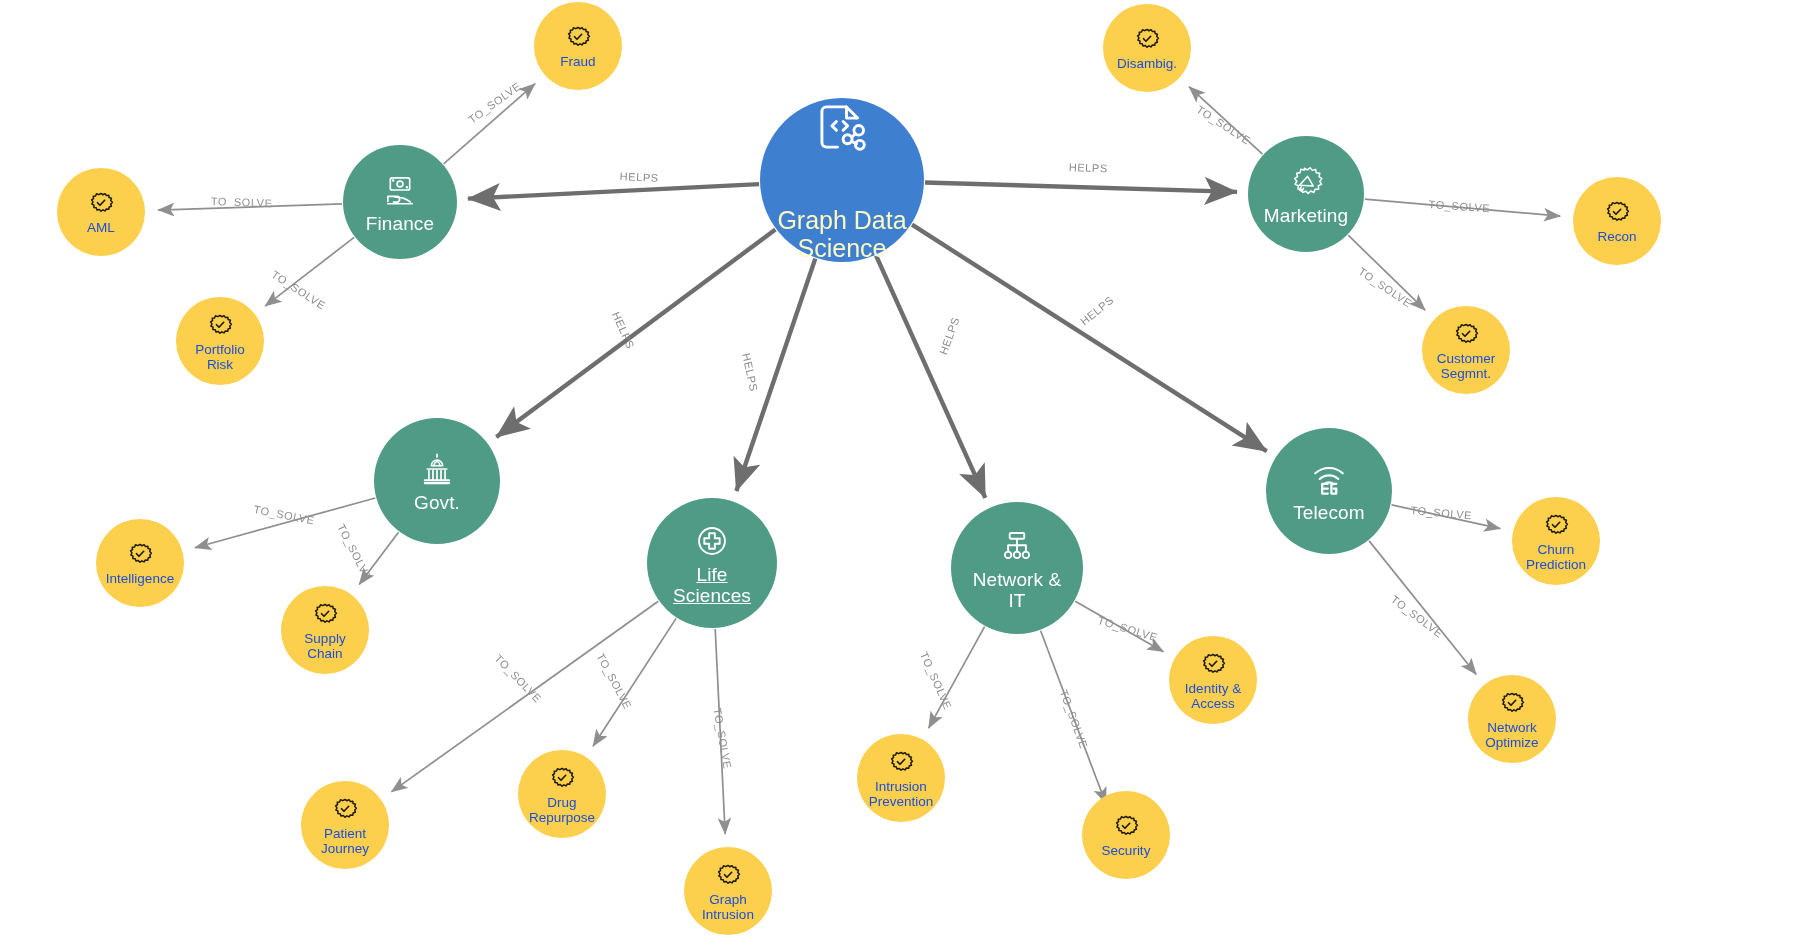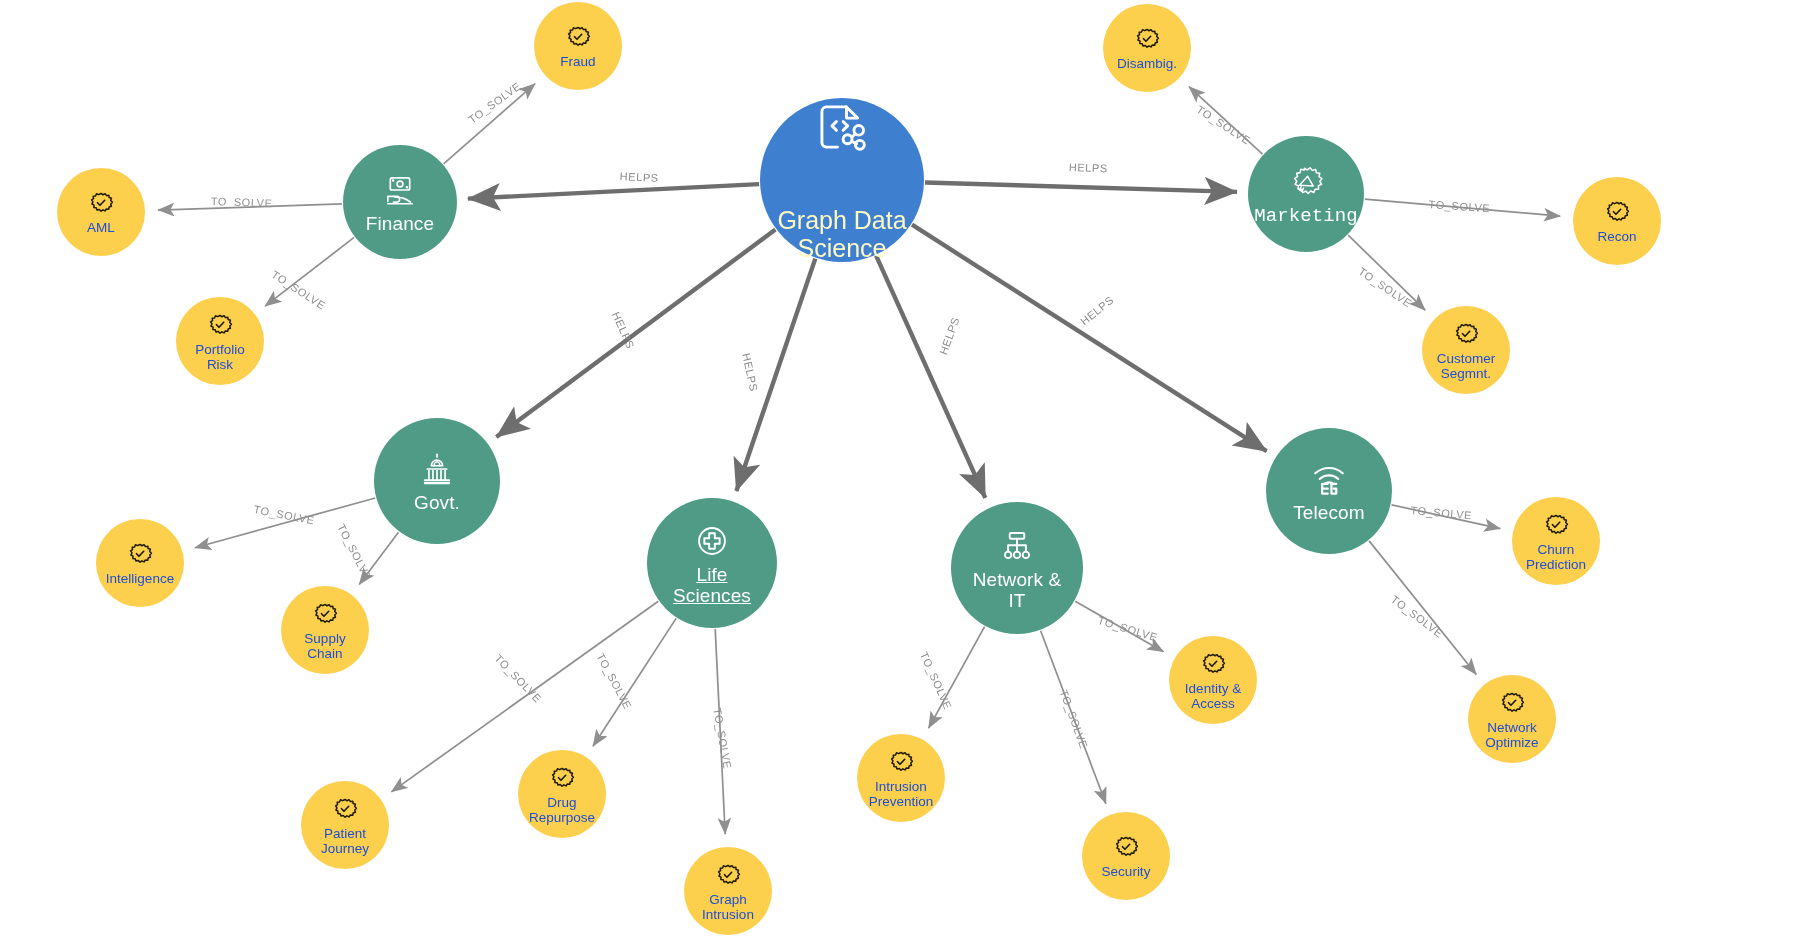--- a/index.html
+++ b/index.html
@@ -175,21 +175,21 @@
 Prevention</span>
       </div>
       <div class="node leaf" style="left: 1169px; top: 636px; width: 88px; height: 88px;">
         <span class="ic"><svg width="30" height="30" viewBox="0 0 52 48">
             <path d="M26 7.5 l3.4 2.2 3.7-1.9 2.3 3.4 4.1-.7.6 4.1 4 1.3-1.3 3.9 3 2.9-2.9 3 1.2 4-4 1.2-.7 4.1-4.1-.6-2.4 3.4-3.6-2-3.3 2.4-2.9-3-4 1-1.4-3.9-4.1-.5.3-4.1-3.6-2 1.8-3.7-2.4-3.4 3.4-2.3-.6-4.1 4.1-.3 1.5-3.8 3.9 1.4z" style="fill:none;stroke:#1f1a05;stroke-width:2.6;stroke-linejoin:round"></path>
             <path d="M20 23.5 l4.2 4.4 8.2-8.6" style="fill:none;stroke:#1f1a05;stroke-width:2.9;stroke-linecap:round;stroke-linejoin:round"></path>
           </svg></span>
         <span class="lbl">Identity &amp;
 Access</span>
       </div>
-      <div class="node leaf" style="left: 1082px; top: 812px; width: 88px; height: 88px;">
+      <div class="node leaf" style="left: 1082px; top: 791px; width: 88px; height: 88px;">
         <span class="ic"><svg width="30" height="30" viewBox="0 0 52 48">
             <path d="M26 7.5 l3.4 2.2 3.7-1.9 2.3 3.4 4.1-.7.6 4.1 4 1.3-1.3 3.9 3 2.9-2.9 3 1.2 4-4 1.2-.7 4.1-4.1-.6-2.4 3.4-3.6-2-3.3 2.4-2.9-3-4 1-1.4-3.9-4.1-.5.3-4.1-3.6-2 1.8-3.7-2.4-3.4 3.4-2.3-.6-4.1 4.1-.3 1.5-3.8 3.9 1.4z" style="fill:none;stroke:#1f1a05;stroke-width:2.6;stroke-linejoin:round"></path>
             <path d="M20 23.5 l4.2 4.4 8.2-8.6" style="fill:none;stroke:#1f1a05;stroke-width:2.9;stroke-linecap:round;stroke-linejoin:round"></path>
           </svg></span>
         <span class="lbl">Security</span>
       </div>
       <div class="node leaf" style="left: 1512px; top: 497px; width: 88px; height: 88px;">
         <span class="ic"><svg width="30" height="30" viewBox="0 0 52 48">
             <path d="M26 7.5 l3.4 2.2 3.7-1.9 2.3 3.4 4.1-.7.6 4.1 4 1.3-1.3 3.9 3 2.9-2.9 3 1.2 4-4 1.2-.7 4.1-4.1-.6-2.4 3.4-3.6-2-3.3 2.4-2.9-3-4 1-1.4-3.9-4.1-.5.3-4.1-3.6-2 1.8-3.7-2.4-3.4 3.4-2.3-.6-4.1 4.1-.3 1.5-3.8 3.9 1.4z" style="fill:none;stroke:#1f1a05;stroke-width:2.6;stroke-linejoin:round"></path>
             <path d="M20 23.5 l4.2 4.4 8.2-8.6" style="fill:none;stroke:#1f1a05;stroke-width:2.9;stroke-linecap:round;stroke-linejoin:round"></path>
@@ -209,21 +209,21 @@
         <span class="ic"><svg width="42" height="42" viewBox="0 0 52 48">
             <rect x="14" y="9" width="24" height="15" rx="2.2" style="fill:none;stroke:#ffffff;stroke-width:2.1;stroke-linecap:round;stroke-linejoin:round"></rect>
             <circle cx="26" cy="16.5" r="3.6" style="fill:none;stroke:#ffffff;stroke-width:2.1;stroke-linecap:round;stroke-linejoin:round"></circle>
             <path d="M17.5 12.3 h.1 M34.5 20.7 h.1" style="fill:none;stroke:#ffffff;stroke-width:2.1;stroke-linecap:round;stroke-linejoin:round;stroke-width:3"></path>
             <path d="M11 38 v-6 h11 a3.5 3.5 0 0 1 0 7 h-4" style="fill:none;stroke:#ffffff;stroke-width:2.1;stroke-linecap:round;stroke-linejoin:round"></path>
             <path d="M20 33 c8 0 12 1 19 6" style="fill:none;stroke:#ffffff;stroke-width:2.1;stroke-linecap:round;stroke-linejoin:round"></path>
             <path d="M11 41 h30" style="fill:none;stroke:#ffffff;stroke-width:2.1;stroke-linecap:round;stroke-linejoin:round"></path>
           </svg></span>
         <span class="lbl">Finance</span>
       </div>
-      <div class="node hub" style="left: 1248px; top: 136px; width: 116px; height: 116px; font-family: Liberation Mono, monospace;">
+      <div class="node hub" style="left: 1248px; top: 136px; width: 116px; height: 116px;">
         <span class="ic"><svg width="42" height="42" viewBox="0 0 52 48">
             <path d="M24 7 l3.5 2 3.6-2.6 2.6 3.2 4.2-1.2.9 4.2 4.3.6-1 4.2 3.6 2.4-2.6 3.4 2.2 3.7-4 1.7.3 4.3-4.3.1-1.6 4-3.9-1.8-3 3.1-3-3-3.9 1.7-1.5-4-4.3-.2.4-4.3-4-1.6 2.1-3.8-2.7-3.4 3.6-2.4-1.1-4.2 4.3-.7.8-4.2 4.2 1.1z" style="fill:none;stroke:#ffffff;stroke-width:2.1;stroke-linecap:round;stroke-linejoin:round;stroke-width:1.9"></path>
             <path d="M18 28 l10-11 7 12 z" style="fill:none;stroke:#ffffff;stroke-width:2.1;stroke-linecap:round;stroke-linejoin:round;stroke-width:1.9"></path>
             <path d="M20 30 l-2 4 3 1.5 2-3.8" style="fill:none;stroke:#ffffff;stroke-width:2.1;stroke-linecap:round;stroke-linejoin:round;stroke-width:1.9"></path>
           </svg></span>
         <span class="lbl">Marketing</span>
       </div>
       <div class="node hub" style="left: 374px; top: 418px; width: 126px; height: 126px;">
         <span class="ic"><svg width="42" height="42" viewBox="0 0 52 48">
             <path d="M26 6 v3" style="fill:none;stroke:#ffffff;stroke-width:2.1;stroke-linecap:round;stroke-linejoin:round"></path>

